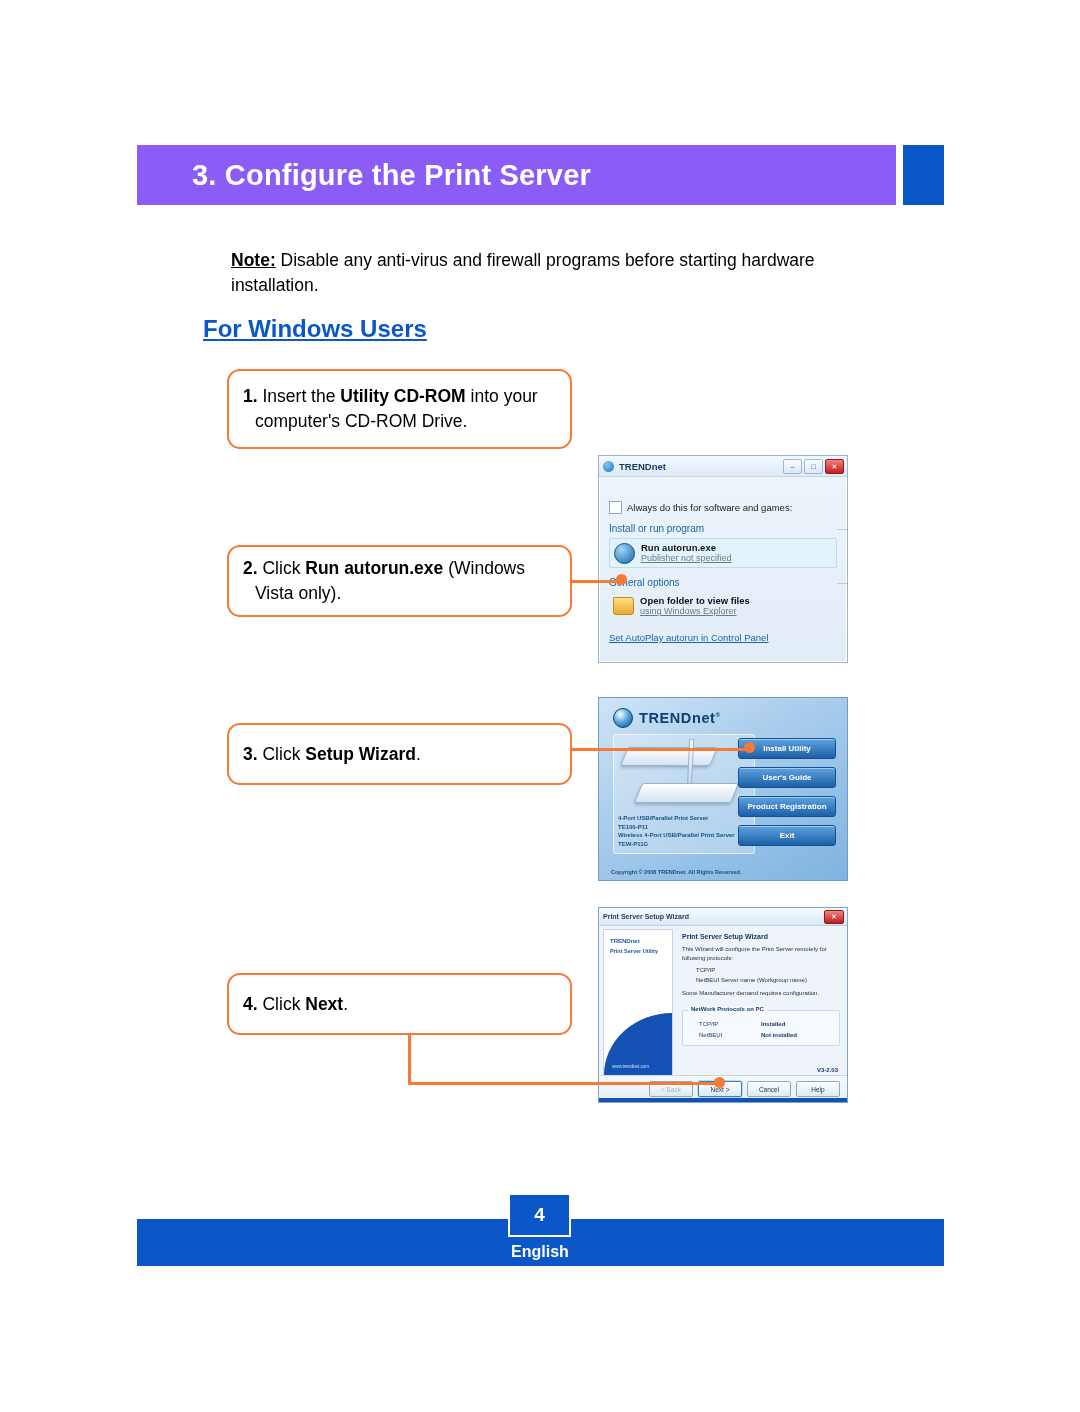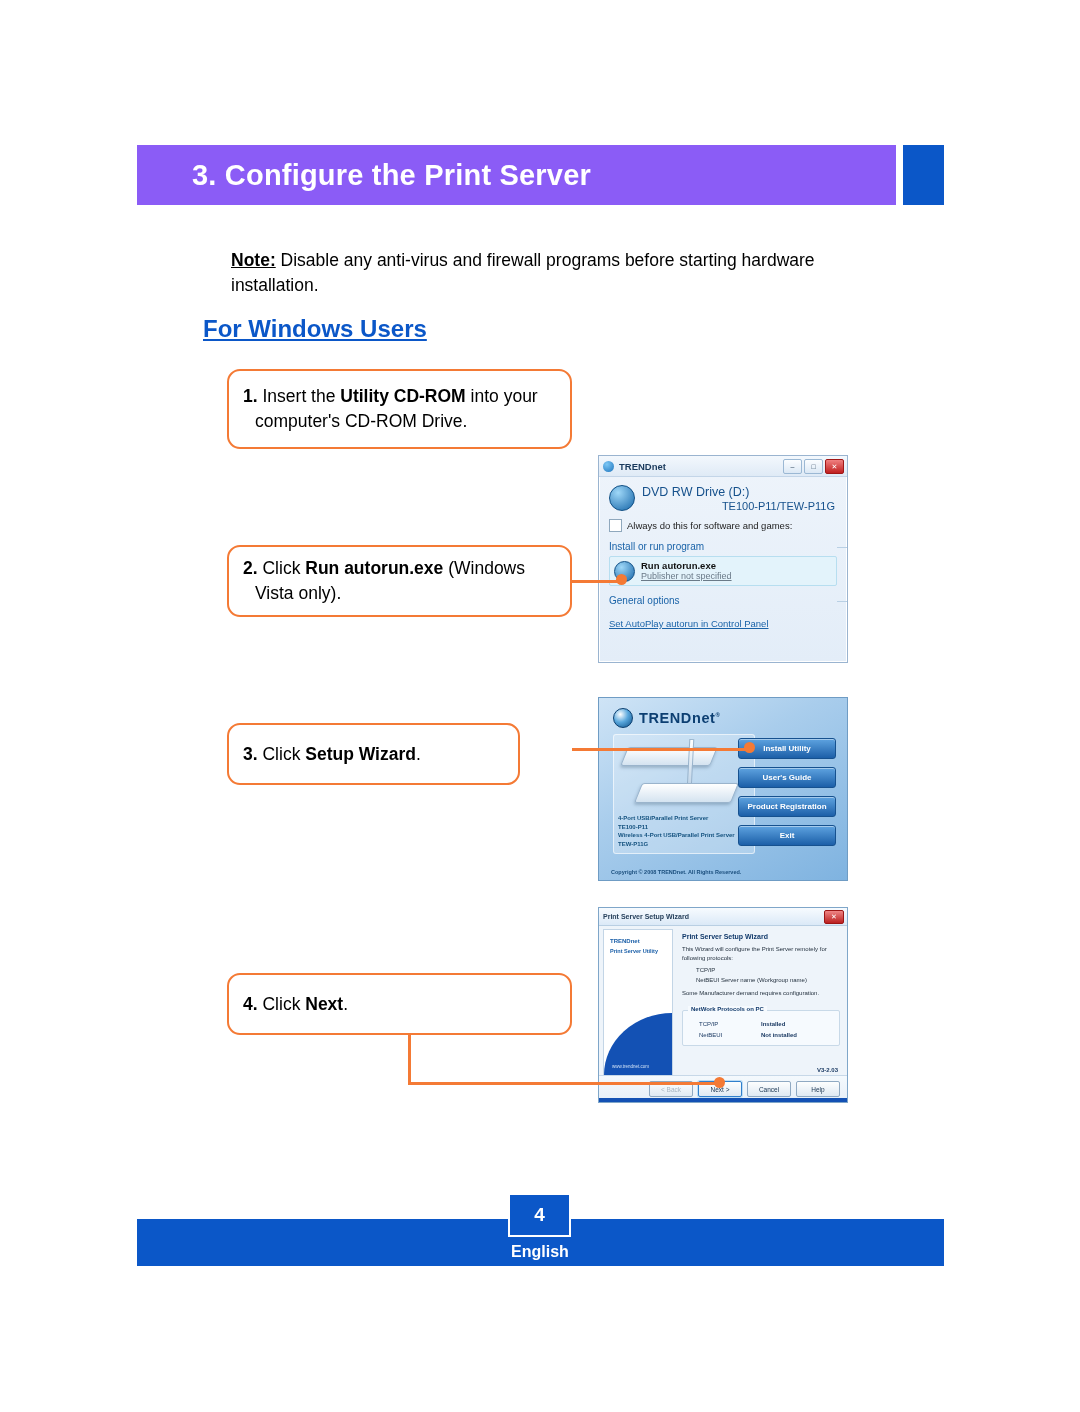--- a/index.html
+++ b/index.html
@@ -60,21 +60,21 @@
   .step-text {
     font-size: 17.5px; line-height: 25px;
     padding: 0 16px 0 14px;
     text-indent: -12px; margin-left: 12px;
   }
   .step-text .num { font-weight: bold; }
   .step-text b { font-weight: bold; }
 
   #step1 { left: 227px; top: 369px; width: 345px; height: 80px; }
   #step2 { left: 227px; top: 545px; width: 345px; height: 72px; }
-  #step3 { left: 227px; top: 723px; width: 293px; height: 62px; }
+  #step3 { left: 227px; top: 723px; width: 345px; height: 62px; }
   #step4 { left: 227px; top: 973px; width: 345px; height: 62px; }
 
   
   .conn { position: absolute; background: #F47A35; z-index: 4; }
   .dot {
     position: absolute; width: 11px; height: 11px;
     border-radius: 50%; background: #F47A35; z-index: 6;
   }
 
   
@@ -117,21 +117,21 @@
   .wbtn.close { background: linear-gradient(#f08080,#c01f1f); border-color: #a01717; color: #fff; }
   .ap-body { padding: 8px 10px 6px 10px; }
   .ap-drive-row { display: flex; align-items: flex-start; gap: 7px; }
   .ap-drive-ico {
     width: 24px; height: 24px; border-radius: 50%; flex: none;
     background: radial-gradient(circle at 34% 28%, #9fd8f8, #1565a8);
     border: 1px solid #0f4f85;
   }
   .ap-drive-name { font-size: 12.5px; color: #16518c; }
   .ap-vol { font-size: 11px; color: #16518c; text-align: right; margin: 1px 2px 0 0; }
-  .ap-check { display: flex; align-items: center; gap: 5px; margin-top: 7px; }
+  .ap-check { display: flex; align-items: center; gap: 5px; margin-top: 16px; }
   .ap-check .box {
     width: 11px; height: 11px; border: 1px solid #8fa8bd; background: #fff; flex: none;
   }
   .ap-check .lbl { font-size: 9.5px; color: #1c1c1c; }
   .ap-grp {
     font-size: 10px; color: #1a63a8; margin-top: 9px; position: relative;
     padding-right: 4px;
   }
   .ap-grp::after {
     content: ""; position: absolute; left: 100%; top: 50%;
@@ -341,40 +341,40 @@
     <div class="ap-title">
       <div class="ap-ico"></div>
       <div class="tt">TRENDnet</div>
       <div class="ap-win-btns">
         <div class="wbtn">–</div>
         <div class="wbtn">□</div>
         <div class="wbtn close">✕</div>
       </div>
     </div>
     <div class="ap-body">
-      <div class="ap-drive-row">
-        <div class="ap-drive-ico"></div>
-        <div style="flex:1">
-          <div class="ap-drive-name">DVD RW Drive (D:)</div>
-          <div class="ap-vol">TE100-P11/TEW-P11G</div>
-        </div>
-      </div>
       <div class="ap-check">
         <div class="box"></div>
         <div class="lbl">Always do this for software and games:</div>
       </div>
       <div class="ap-grp">Install or run program</div>
       <div class="ap-item sel">
         <div class="i1"></div>
         <div>
           <div class="t1">Run autorun.exe</div>
           <div class="t2">Publisher not specified</div>
         </div>
       </div>
       <div class="ap-grp g2">General options</div>
+      <div class="ap-item">
+        <div class="folder"></div>
+        <div>
+          <div class="t1">Open folder to view files</div>
+          <div class="t2">using Windows Explorer</div>
+        </div>
+      </div>
       <a class="ap-link">Set AutoPlay autorun in Control Panel</a>
     </div>
   </div>
 
   <div class="shot" id="autorun">
     <div class="ar-logo">
       <div class="mark"></div>
       <div class="wm"><span>TRENDnet</span><span class="tm">®</span></div>
     </div>
     <div class="ar-panel">

